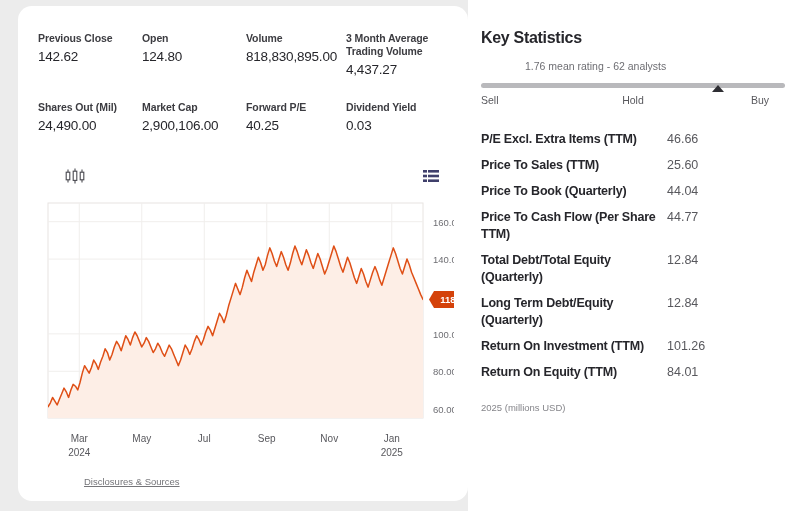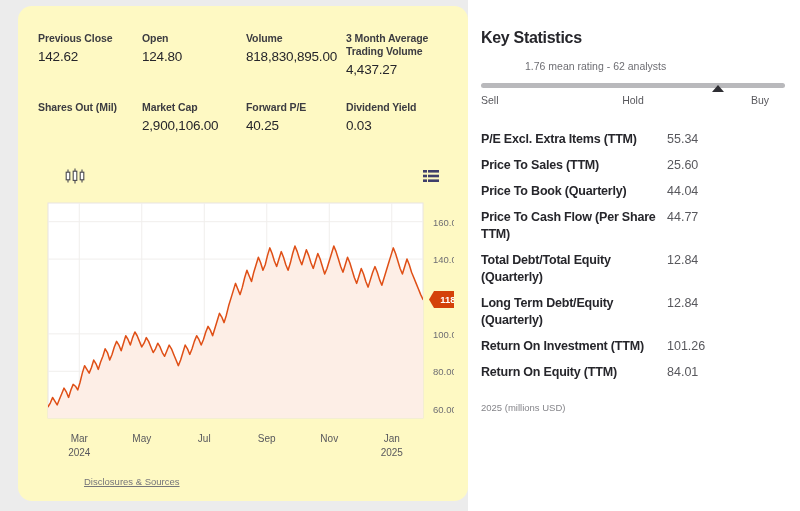--- a/index.html
+++ b/index.html
@@ -19,21 +19,21 @@
     height: 511px;
   }
 
   
   .quote-card {
     position: absolute;
     left: 18px;
     top: 6px;
     width: 450px;
     height: 495px;
-    background: #fef9c3;
+    background: #ffffff;
     border-radius: 14px;
     box-sizing: border-box;
   }
 
   .stats-grid {
     position: absolute;
     left: 20px;
     top: 26px;
     width: 412px;
     display: grid;
@@ -221,20 +221,21 @@
         <div class="stat-label">Volume</div>
         <div class="stat-value">818,830,895.00</div>
       </div>
       <div class="stat-cell">
         <div class="stat-label">3 Month Average Trading Volume</div>
         <div class="stat-value">4,437.27</div>
       </div>
 
       <div class="stat-cell stats-row2">
         <div class="stat-label">Shares Out (Mil)</div>
+        <div class="stat-value">24,490.00</div>
       </div>
       <div class="stat-cell stats-row2">
         <div class="stat-label">Market Cap</div>
         <div class="stat-value">2,900,106.00</div>
       </div>
       <div class="stat-cell stats-row2">
         <div class="stat-label">Forward P/E</div>
         <div class="stat-value">40.25</div>
       </div>
       <div class="stat-cell stats-row2">
@@ -333,21 +334,21 @@
     </div>
     <div class="slider-labels">
       <span class="sl sl-sell">Sell</span>
       <span class="sl sl-hold">Hold</span>
       <span class="sl sl-buy">Buy</span>
     </div>
 
     <div class="ks-list" id="ks-list">
         <div class="ks-row">
           <div class="ks-row-label">P/E Excl. Extra Items (TTM)</div>
-          <div class="ks-row-value">55.34</div>
+          <div class="ks-row-value">46.66</div>
         </div>
         <div class="ks-row">
           <div class="ks-row-label">Price To Sales (TTM)</div>
           <div class="ks-row-value">25.60</div>
         </div>
         <div class="ks-row">
           <div class="ks-row-label">Price To Book (Quarterly)</div>
           <div class="ks-row-value">44.04</div>
         </div>
         <div class="ks-row">

